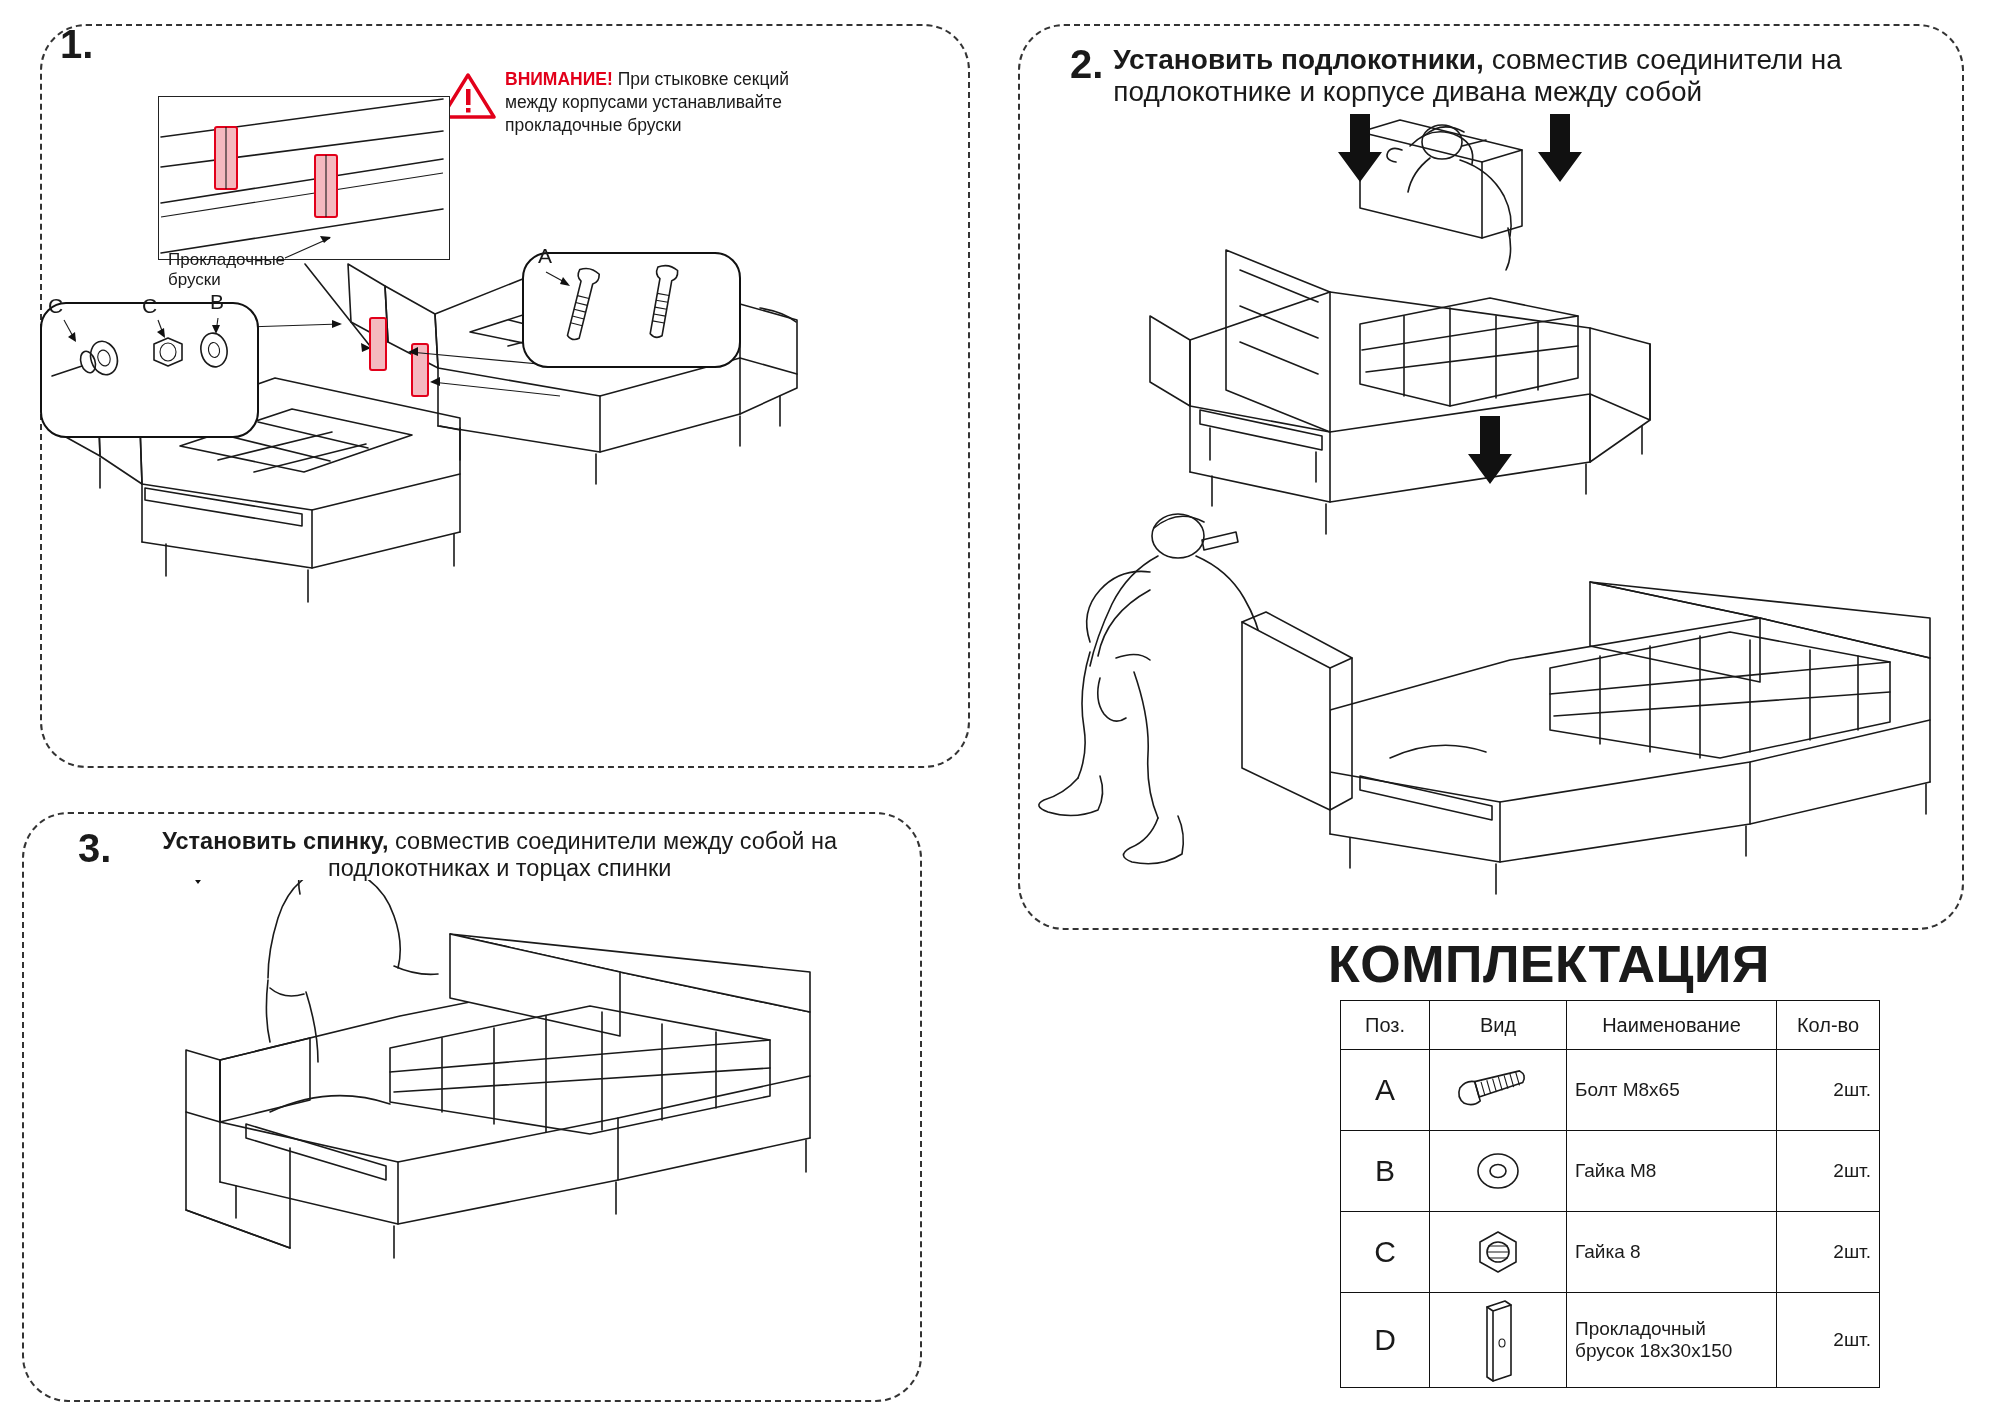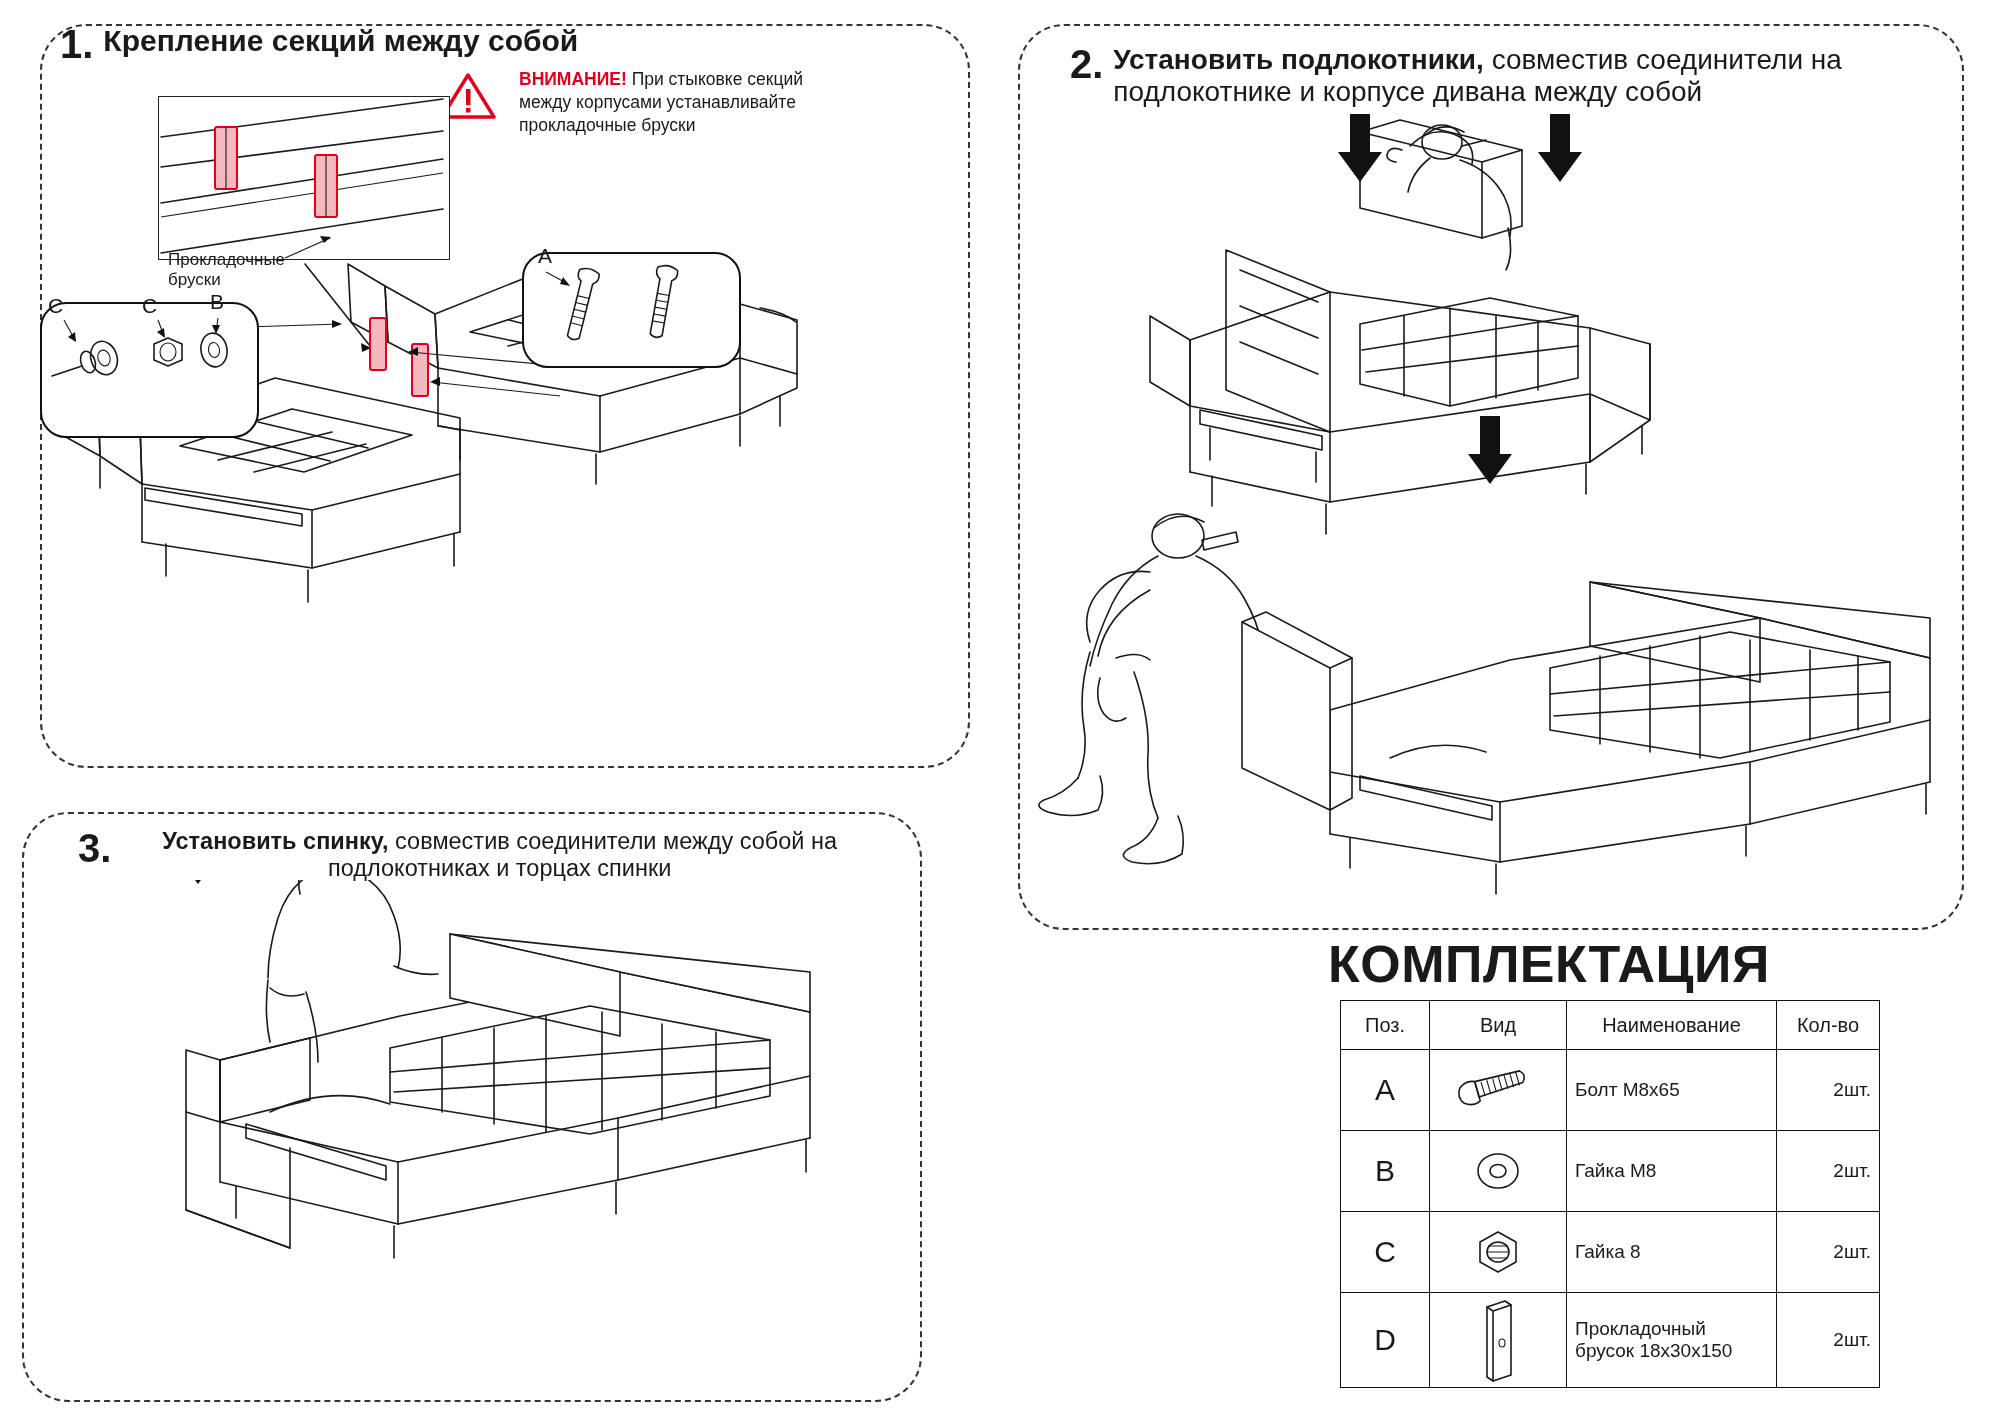--- a/index.html
+++ b/index.html
@@ -31,21 +31,21 @@
     font-size:27px;font-weight:bold;line-height:1.15;
   }
   .step-title .reg{font-weight:normal;}
 
   
   #p1-head{position:absolute;left:60px;top:24px;}
   #p1-head .step-title{font-size:30px;}
 
   .warn-box{
     position:absolute;left:440px;top:68px;width:390px;
-    display:flex;gap:23px;align-items:flex-start;
+    display:flex;gap:9px;align-items:flex-start;
   }
   .warn-tri{
     width:56px;height:48px;flex:0 0 auto;position:relative;top:4px;
   }
   .warn-text{font-size:17.5px;line-height:1.3;}
   .warn-lead{color:#e2001a;font-weight:bold;}
 
   .inset-box{
     position:absolute;border:1.6px solid #222;background:#fff;
   }
@@ -101,21 +101,20 @@
   .blk{fill:#111;}
   .wht{fill:#fff;stroke:#1a1a1a;stroke-width:1.6;}
 </style>
 </head>
 <body>
 
 <div class="panel" id="panel-1"></div>
 
 <div id="p1-head" class="step-head">
   <span class="step-num">1.</span>
-  <span class="step-title">Крепление секций между собой</span>
 </div>
 
 <div class="warn-box">
   <svg class="warn-tri" viewBox="0 0 56 48">
     <path d="M28 3 L54 45 L2 45 Z" fill="#fff" stroke="#e2001a" stroke-width="3.4" stroke-linejoin="round"></path>
     <rect x="26" y="17" width="4.5" height="16" fill="#e2001a"></rect>
     <rect x="26" y="36" width="4.5" height="4.5" fill="#e2001a"></rect>
   </svg>
   <div class="warn-text">
     <span class="warn-lead">ВНИМАНИЕ!</span><span> При стыковке секций между корпусами устанавливайте прокладочные бруски</span>

